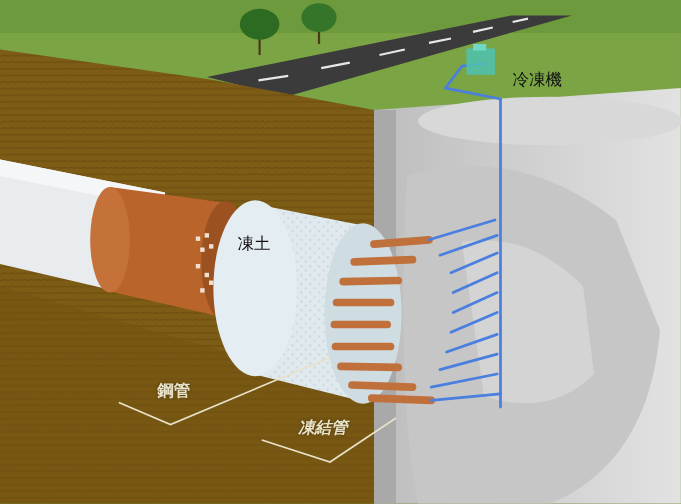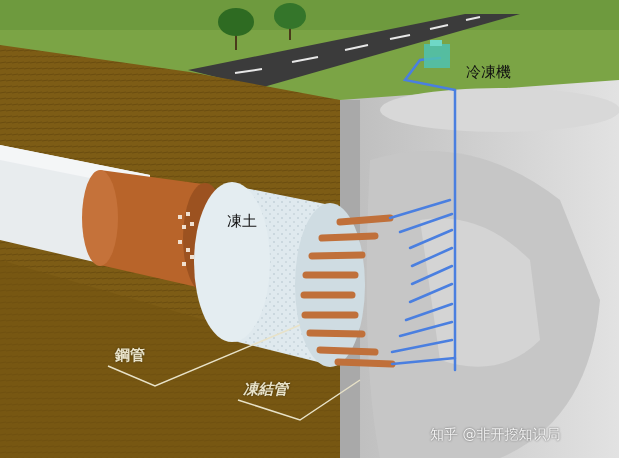--- a/index.html
+++ b/index.html
@@ -1,21 +1,21 @@
 <!DOCTYPE html>
 <html><head>
 <meta charset="utf-8">
 <style>
   html,body{margin:0;padding:0;}
   body{width:619px;height:458px;overflow:hidden;background:#7a9a45;font-family:"DejaVu Sans",sans-serif;}
   .scene{position:relative;width:619px;height:458px;overflow:hidden;}
   .scene svg{position:absolute;left:0;top:0;}
   .lbl{position:absolute;white-space:nowrap;}
   .lbl-dark{color:#111;font-size:15px;}
-  .lbl-light{color:#e8e2c8;font-size:15px;font-weight:bold;text-shadow:0 0 2px #3a2a05;}
+  .lbl-light{color:#e8e2c8;font-size:15px;font-weight:bold;text-shadow:0 0 2px #3a2a05;margin-left:28px;}
   .wm{position:absolute;left:430px;top:426px;color:#f2f2f2;font-size:14px;text-shadow:0 0 2px #555;}
 </style>
 </head>
 <body>
 
 <div class="scene">
   <svg width="619" height="458" viewBox="0 0 619 458">
     <defs>
       <pattern id="soilTex" width="6" height="6" patternUnits="userSpaceOnUse">
         <rect width="6" height="6" fill="#7d5c15"></rect>
@@ -129,17 +129,16 @@
       <rect x="430" y="40" width="12" height="6" fill="#6fd8c6"></rect>
     </g>
 
     <g stroke="#e8e2c8" stroke-width="1.5" fill="none">
       <polyline points="108,366 155,386 300,325"></polyline>
       <polyline points="238,400 300,420 360,380"></polyline>
     </g>
   </svg>
 
   <div class="lbl lbl-dark" style="left:466px;top:52px;margin-top:11px;">冷凍機</div>
-  <div class="lbl lbl-dark" style="left:227px;top:212px;">凍土</div>
+  <div class="lbl lbl-dark" style="left:216px;top:212px;">凍土</div>
   <div class="lbl lbl-light" style="left:115px;top:346px;">鋼管</div>
   <div class="lbl lbl-light" style="left:243px;top:380px;font-style:italic;">凍結管</div>
-  <div class="wm">知乎 @非开挖知识局</div>
 </div>
 
 </body></html>

